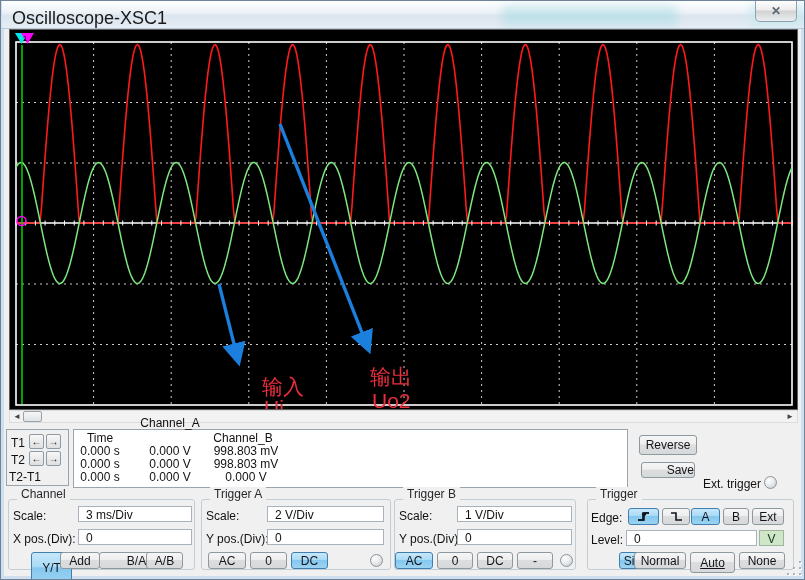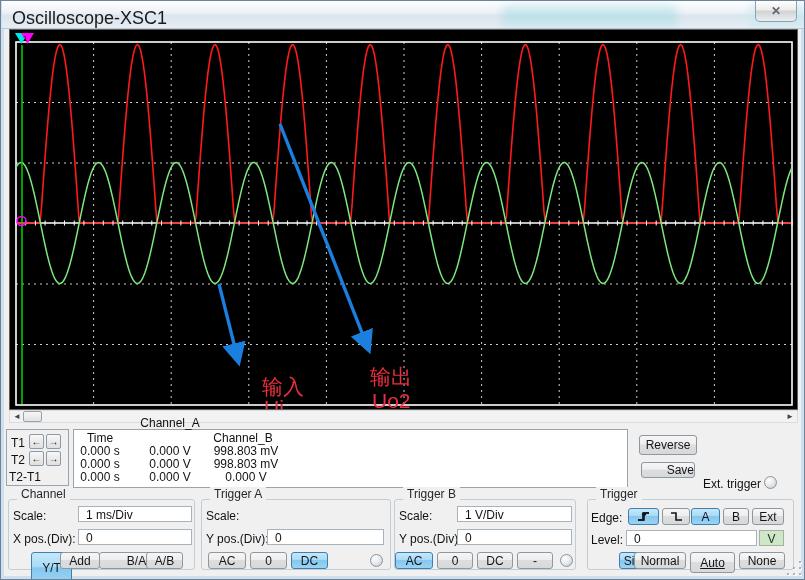--- a/index.html
+++ b/index.html
@@ -147,39 +147,40 @@
     </div>
   <div class="btn" style="left:640px;top:461px;width:54px;height:16px;justify-content:flex-end;">
       <span>Save</span>
     </div>
   <div class="lbl" style="left:702px;top:476px;">Ext. trigger</div>
   <div class="radio" style="left:763px;top:475px;"></div>
 
   <div class="grp" style="left:7px;width:187px;"></div>
   <div class="gcap" style="left:16px;">Channel</div>
   <div class="lbl" style="left:12px;top:508px;">Scale:</div>
-  <div class="inp" style="left:77px;top:505px;width:114px;">1 ms/Div</div>
+  <div class="inp" style="left:77px;top:505px;width:114px;">3 ms/Div</div>
   <div class="lbl" style="left:12px;top:531px;">X pos.(Div):</div>
   <div class="inp" style="left:77px;top:528px;width:114px;">0</div>
   <div class="btn on" style="left:14px;top:551px;width:41px;height:32px;margin-left:16px;">
       <span>Y/T</span>
     </div>
   <div class="btn" style="left:59px;top:551px;width:40px;height:17px;">
       <span>Add</span>
     </div>
   <div class="btn" style="left:98px;top:551px;width:56px;height:17px;padding-left:19px;">
       <span>B/A</span>
     </div>
   <div class="btn" style="left:145px;top:551px;width:37px;height:17px;">
       <span>A/B</span>
     </div>
 
   <div class="grp" style="left:200px;width:190px;"></div>
   <div class="gcap" style="left:209px;">Trigger A</div>
   <div class="lbl" style="left:205px;top:508px;">Scale:</div>
+  <div class="inp" style="left:266px;top:505px;width:117px;">2 V/Div</div>
   <div class="lbl" style="left:205px;top:531px;">Y pos.(Div):</div>
   <div class="inp" style="left:266px;top:528px;width:117px;">0</div>
   <div class="btn" style="left:207px;top:551px;width:38px;height:17px;">
       <span>AC</span>
     </div>
   <div class="btn" style="left:249px;top:551px;width:37px;height:17px;">
       <span>0</span>
     </div>
   <div class="btn on" style="left:290px;top:551px;width:37px;height:17px;">
       <span>DC</span>

